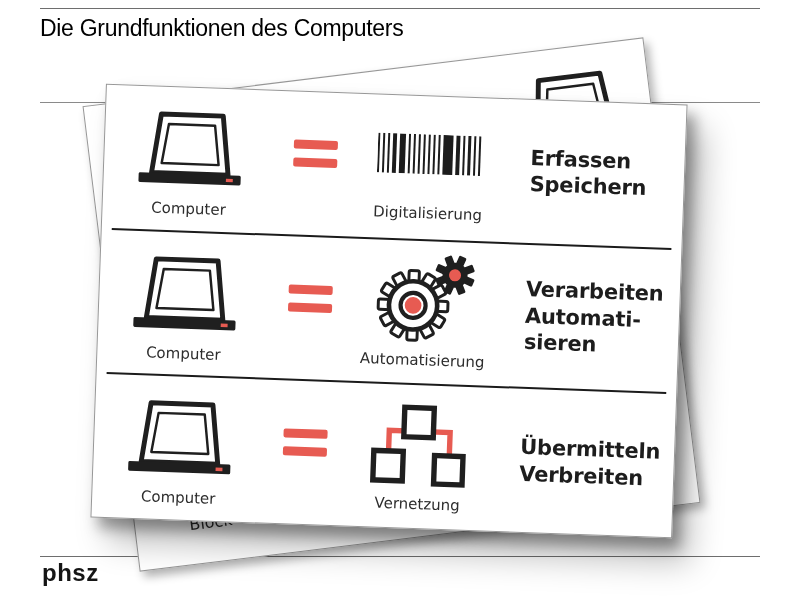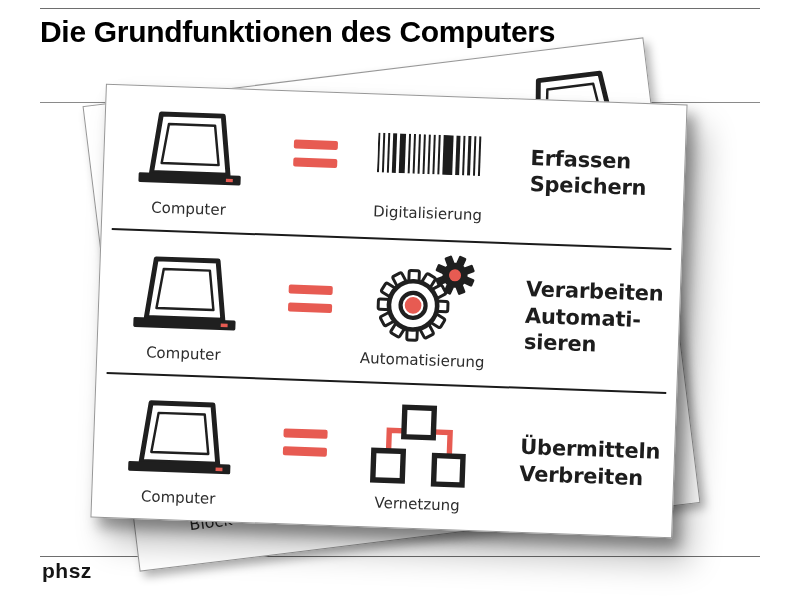--- a/index.html
+++ b/index.html
@@ -7,25 +7,25 @@
     width:800px; height:600px; position:relative; overflow:hidden;
     font-family:"Liberation Sans","DejaVu Sans",sans-serif; color:#1f1f1f;
     -webkit-font-smoothing:antialiased;
   }
   .rule { position:absolute; left:40px; width:720px; height:1px; background:#6e6e6e; }
   #rule-top { top:8px; }
   #rule-mid { top:102px; background:#8a8a8a; }
   #rule-bottom { top:556px; }
 
   #title {
-    position:absolute; left:40px; top:15px; font-size:30px; font-weight:bold;
+    position:absolute; left:40px; top:15px; font-size:23px; font-weight:normal;
     letter-spacing:-0.3px; color:#000;
   }
   #logo {
-    position:absolute; left:42px; top:559px; font-size:21px; font-weight:bold;
+    position:absolute; left:42px; top:559px; font-size:24px; font-weight:bold;
     letter-spacing:0.5px; color:#151515;
   }
 
   
   .card {
     position:absolute; background:#ffffff; border:1px solid #979797; box-sizing:border-box;
   }
   #back-card {
     left:109px; top:70px; width:565px; height:469px;
     transform:rotate(-7deg);

